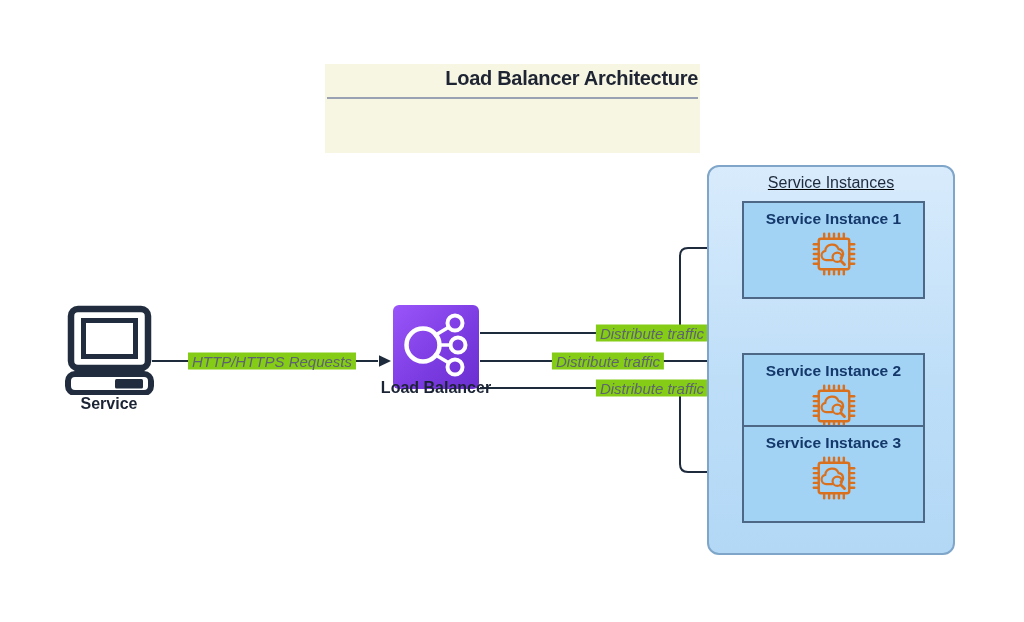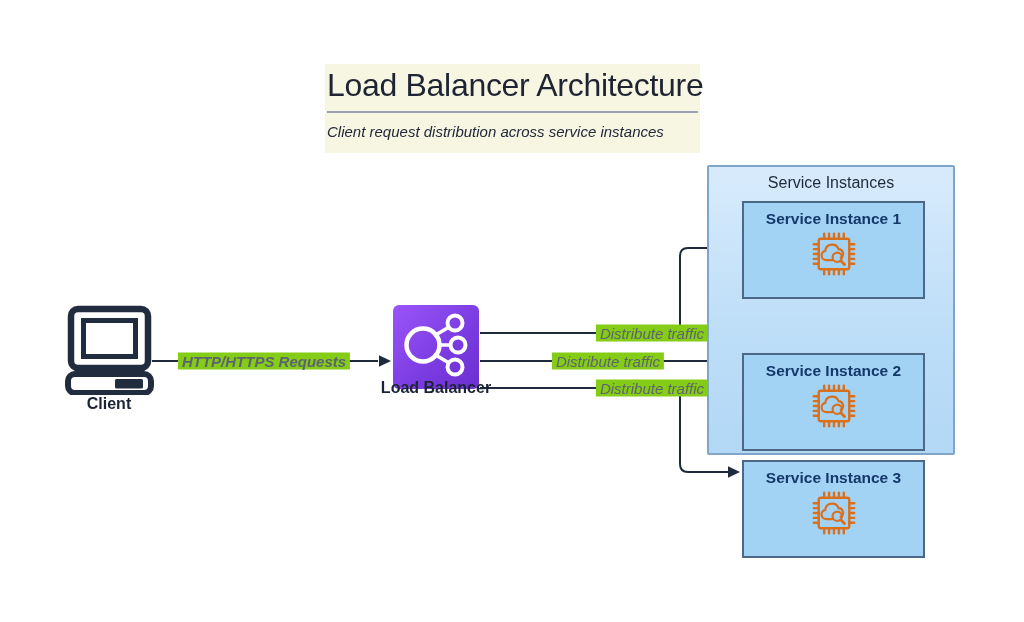--- a/index.html
+++ b/index.html
@@ -7,21 +7,21 @@
   body { font-family: "Liberation Sans", "DejaVu Sans", sans-serif; position: relative; }
 
   .abs { position: absolute; }
 
   
   .title-block {
     left: 325px; top: 64px; width: 375px; height: 89px;
     background: #f6f6e2; padding: 3px 2px 0 2px;
   }
   .title-text {
-    font-size: 32px; font-weight: normal; color: #1f2433; letter-spacing: -0.3px;
+    font-size: 20px; font-weight: bold; color: #1f2433; letter-spacing: -0.3px;
     white-space: nowrap;
     text-align: right;
   }
   .title-divider { margin-top: 7px; height: 2px; background: #99a1b3; width: 100%; }
   .subtitle-text { margin-top: 10px; font-size: 15px; font-style: italic; color: #22293a; }
 
   
   .node-label {
     font-size: 16px; font-weight: bold; color: #1b2434; text-align: center;
   }
@@ -35,23 +35,23 @@
 
   
   .lb-node {
     left: 393px; top: 305px; width: 86px; height: 84px;
     background: linear-gradient(135deg, #9a55fa 0%, #7a3be0 60%, #6b2fd0 100%);
     border-radius: 6px; display: flex; align-items: center; justify-content: center;
   }
 
   
   .service-group {
-    left: 707px; top: 165px; width: 248px; height: 290px;
+    left: 707px; top: 165px; width: 248px; height: 390px;
     background: linear-gradient(180deg, #d8ebfc 0%, #bedef8 55%, #b2d8f6 100%);
-    border: 2px solid #7fa6c9; border-radius: 2px;
+    border: 2px solid #7fa6c9; border-radius: 12px; text-decoration: underline;
   }
   .service-group-title {
     margin-top: 7px; text-align: center; font-size: 16px; color: #1e2b3c;
   }
   .instance {
     position: absolute; left: 33px; width: 183px; height: 98px;
     background: #a2d2f4; border: 2px solid #4c6886;
     display: flex; flex-direction: column; align-items: center;
   }
   .instance-title {
@@ -60,21 +60,20 @@
   .instance-icon { margin-top: 2px; }
 
   svg.overlay { position: absolute; left: 0; top: 0; pointer-events: none; }
 </style>
 </head>
 <body>
 
 <div class="abs title-block">
   <div class="title-text">Load Balancer Architecture</div>
   <div class="title-divider"></div>
-  <div class="subtitle-text">Client request distribution across service instances</div>
 </div>
 
 <svg class="overlay" width="1024" height="622" viewBox="0 0 1024 622">
   <g stroke="#1e2b3c" stroke-width="2" fill="none">
     <path d="M152 361 H378"></path>
     <path d="M480 333 H672 Q680 333 680 325 V256 Q680 248 688 248 H728"></path>
     <path d="M480 361 H728"></path>
     <path d="M480 388 H672 Q680 388 680 396 V464 Q680 472 688 472 H728"></path>
   </g>
   <g fill="#1e2b3c">
@@ -90,23 +89,23 @@
     <svg width="95" height="92" viewBox="0 0 95 92">
       <g stroke="#212d3e" fill="none">
         <rect x="9" y="6" width="77" height="59" rx="7" stroke-width="6.5"></rect>
         <rect x="21.5" y="17.5" width="52" height="36" stroke-width="5"></rect>
         <rect x="6" y="71" width="83" height="19" rx="7" stroke-width="6"></rect>
       </g>
       <rect x="53" y="76" width="28" height="9.5" rx="1.5" fill="#212d3e"></rect>
     </svg>
   </span>
 </div>
-<div class="abs node-label" style="left:59px; top:395px; width:100px;">Client</div>
-
-<div class="abs edge-label" style="left:264px; top:361px;font-weight:bold;">HTTP/HTTPS Requests</div>
+<div class="abs node-label" style="left:59px; top:395px; width:100px;">Service</div>
+
+<div class="abs edge-label" style="left:272px; top:361px;">HTTP/HTTPS Requests</div>
 
 <div class="abs lb-node">
   <span>
     <svg width="86" height="84" viewBox="0 0 86 84">
       <g stroke="#ffffff" fill="none">
         <line x1="41" y1="33" x2="56" y2="24" stroke-width="3.5"></line>
         <line x1="47" y1="42" x2="58" y2="42" stroke-width="3.5"></line>
         <line x1="41" y1="51" x2="56" y2="60" stroke-width="3.5"></line>
         <circle cx="30" cy="42" r="16.5" stroke-width="4.5"></circle>
         <circle cx="62" cy="20" r="7.5" stroke-width="4"></circle>
@@ -186,21 +185,21 @@
             <line x1="36" y1="31" x2="40.5" y2="31"></line>
           <rect x="8" y="8" width="28" height="28" rx="2"></rect>
           <path d="M 20.5 27.6 h -5.6 a 4.3 4.3 0 0 1 -0.9 -8.5 a 6.3 6.3 0 0 1 12.2 -1.5 a 4.2 4.2 0 0 1 1.9 7.9" stroke-width="2"></path>
           <circle cx="25" cy="25" r="4.3" stroke-width="2"></circle>
           <line x1="28.2" y1="28.2" x2="31.6" y2="31.6" stroke-width="2.6"></line>
         </g>
       </svg>
     </span>
   </div>
 
-  <div class="instance" style="top:258px;margin-top:35px;">
+  <div class="instance" style="top:258px;">
     <div class="instance-title">Service Instance 3</div>
     <span class="instance-icon">
       <svg width="48" height="48" viewBox="0 0 44 44">
         <g stroke="#d9701e" fill="none" stroke-width="2.2" stroke-linecap="round">
           <line x1="13" y1="3.5" x2="13" y2="8"></line>
             <line x1="17.5" y1="3.5" x2="17.5" y2="8"></line>
             <line x1="22" y1="3.5" x2="22" y2="8"></line>
             <line x1="26.5" y1="3.5" x2="26.5" y2="8"></line>
             <line x1="31" y1="3.5" x2="31" y2="8"></line>
           <line x1="13" y1="36" x2="13" y2="40.5"></line>

